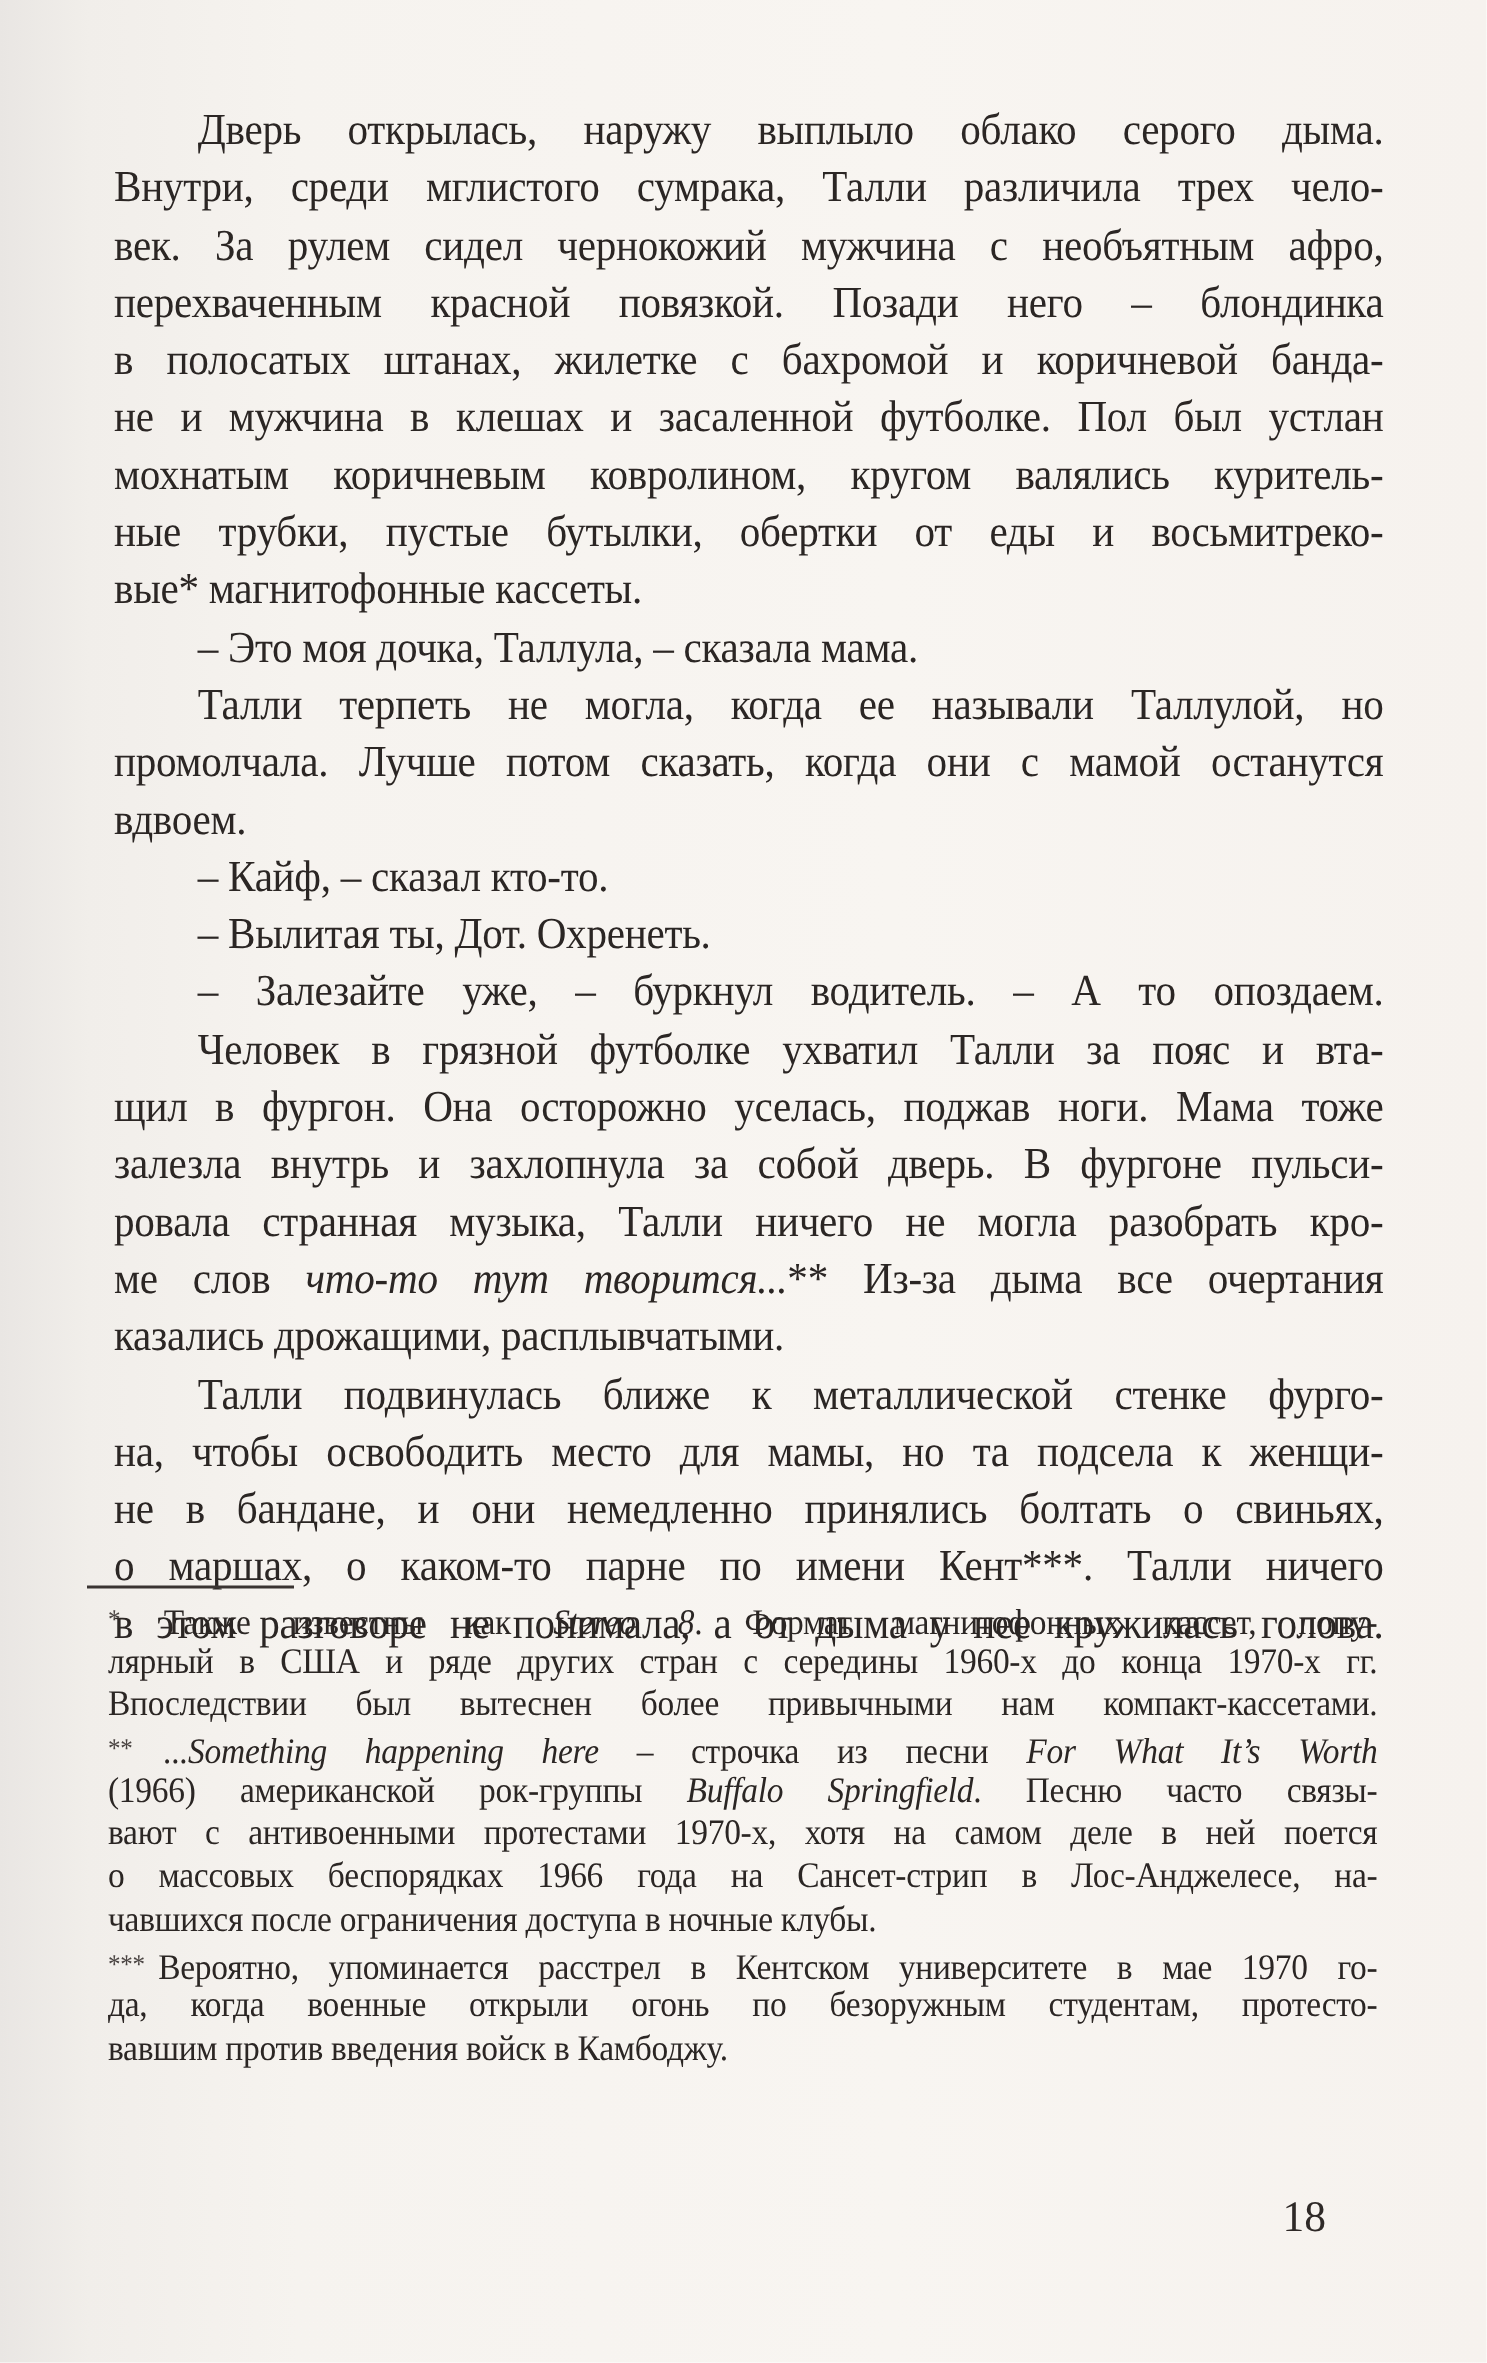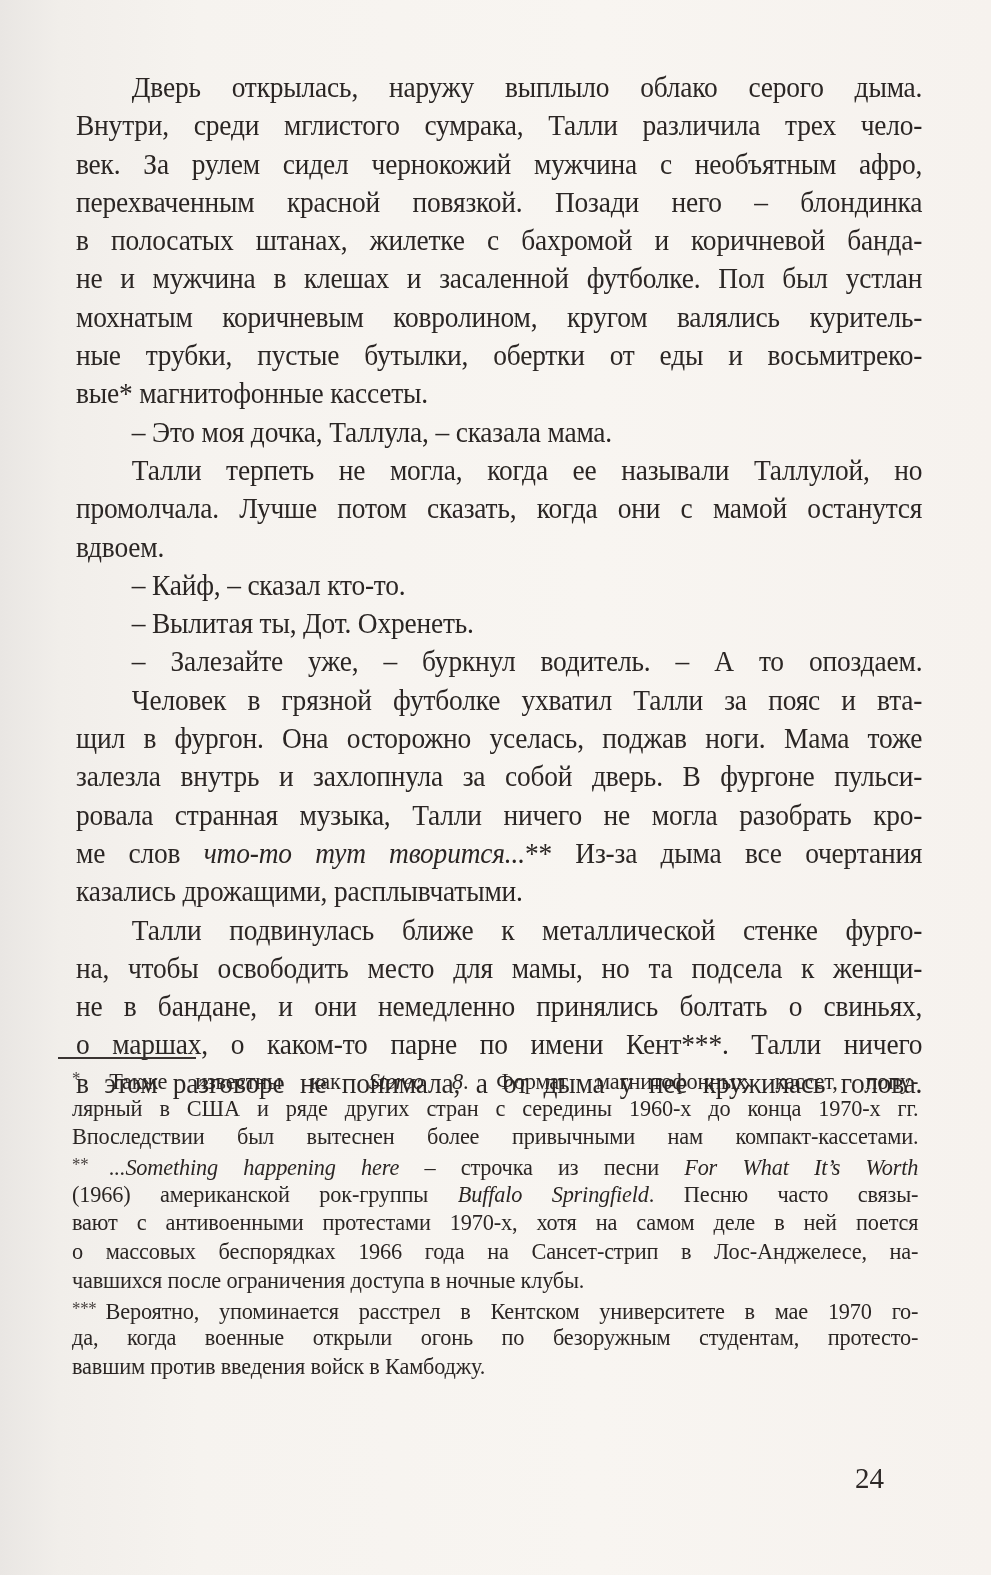--- a/index.html
+++ b/index.html
@@ -141,13 +141,13 @@
     <span class="fn-line">вают с антивоенными протестами 1970-х, хотя на самом деле в ней поется</span>
     <span class="fn-line">о массовых беспорядках 1966 года на Сансет-стрип в Лос-Анджелесе, на-</span>
     <span class="fn-line last">чавшихся после ограничения доступа в ночные клубы.</span>
 
     <span class="fn-line"><span class="fn-mark triple">***</span><span>Вероятно, упоминается расстрел в Кентском университете в мае 1970 го-</span></span>
     <span class="fn-line">да, когда военные открыли огонь по безоружным студентам, протесто-</span>
     <span class="fn-line last">вавшим против введения войск в Камбоджу.</span>
   </div>
 </div>
 
-<div class="page-number">24</div>
+<div class="page-number">18</div>
 
 </body></html>

